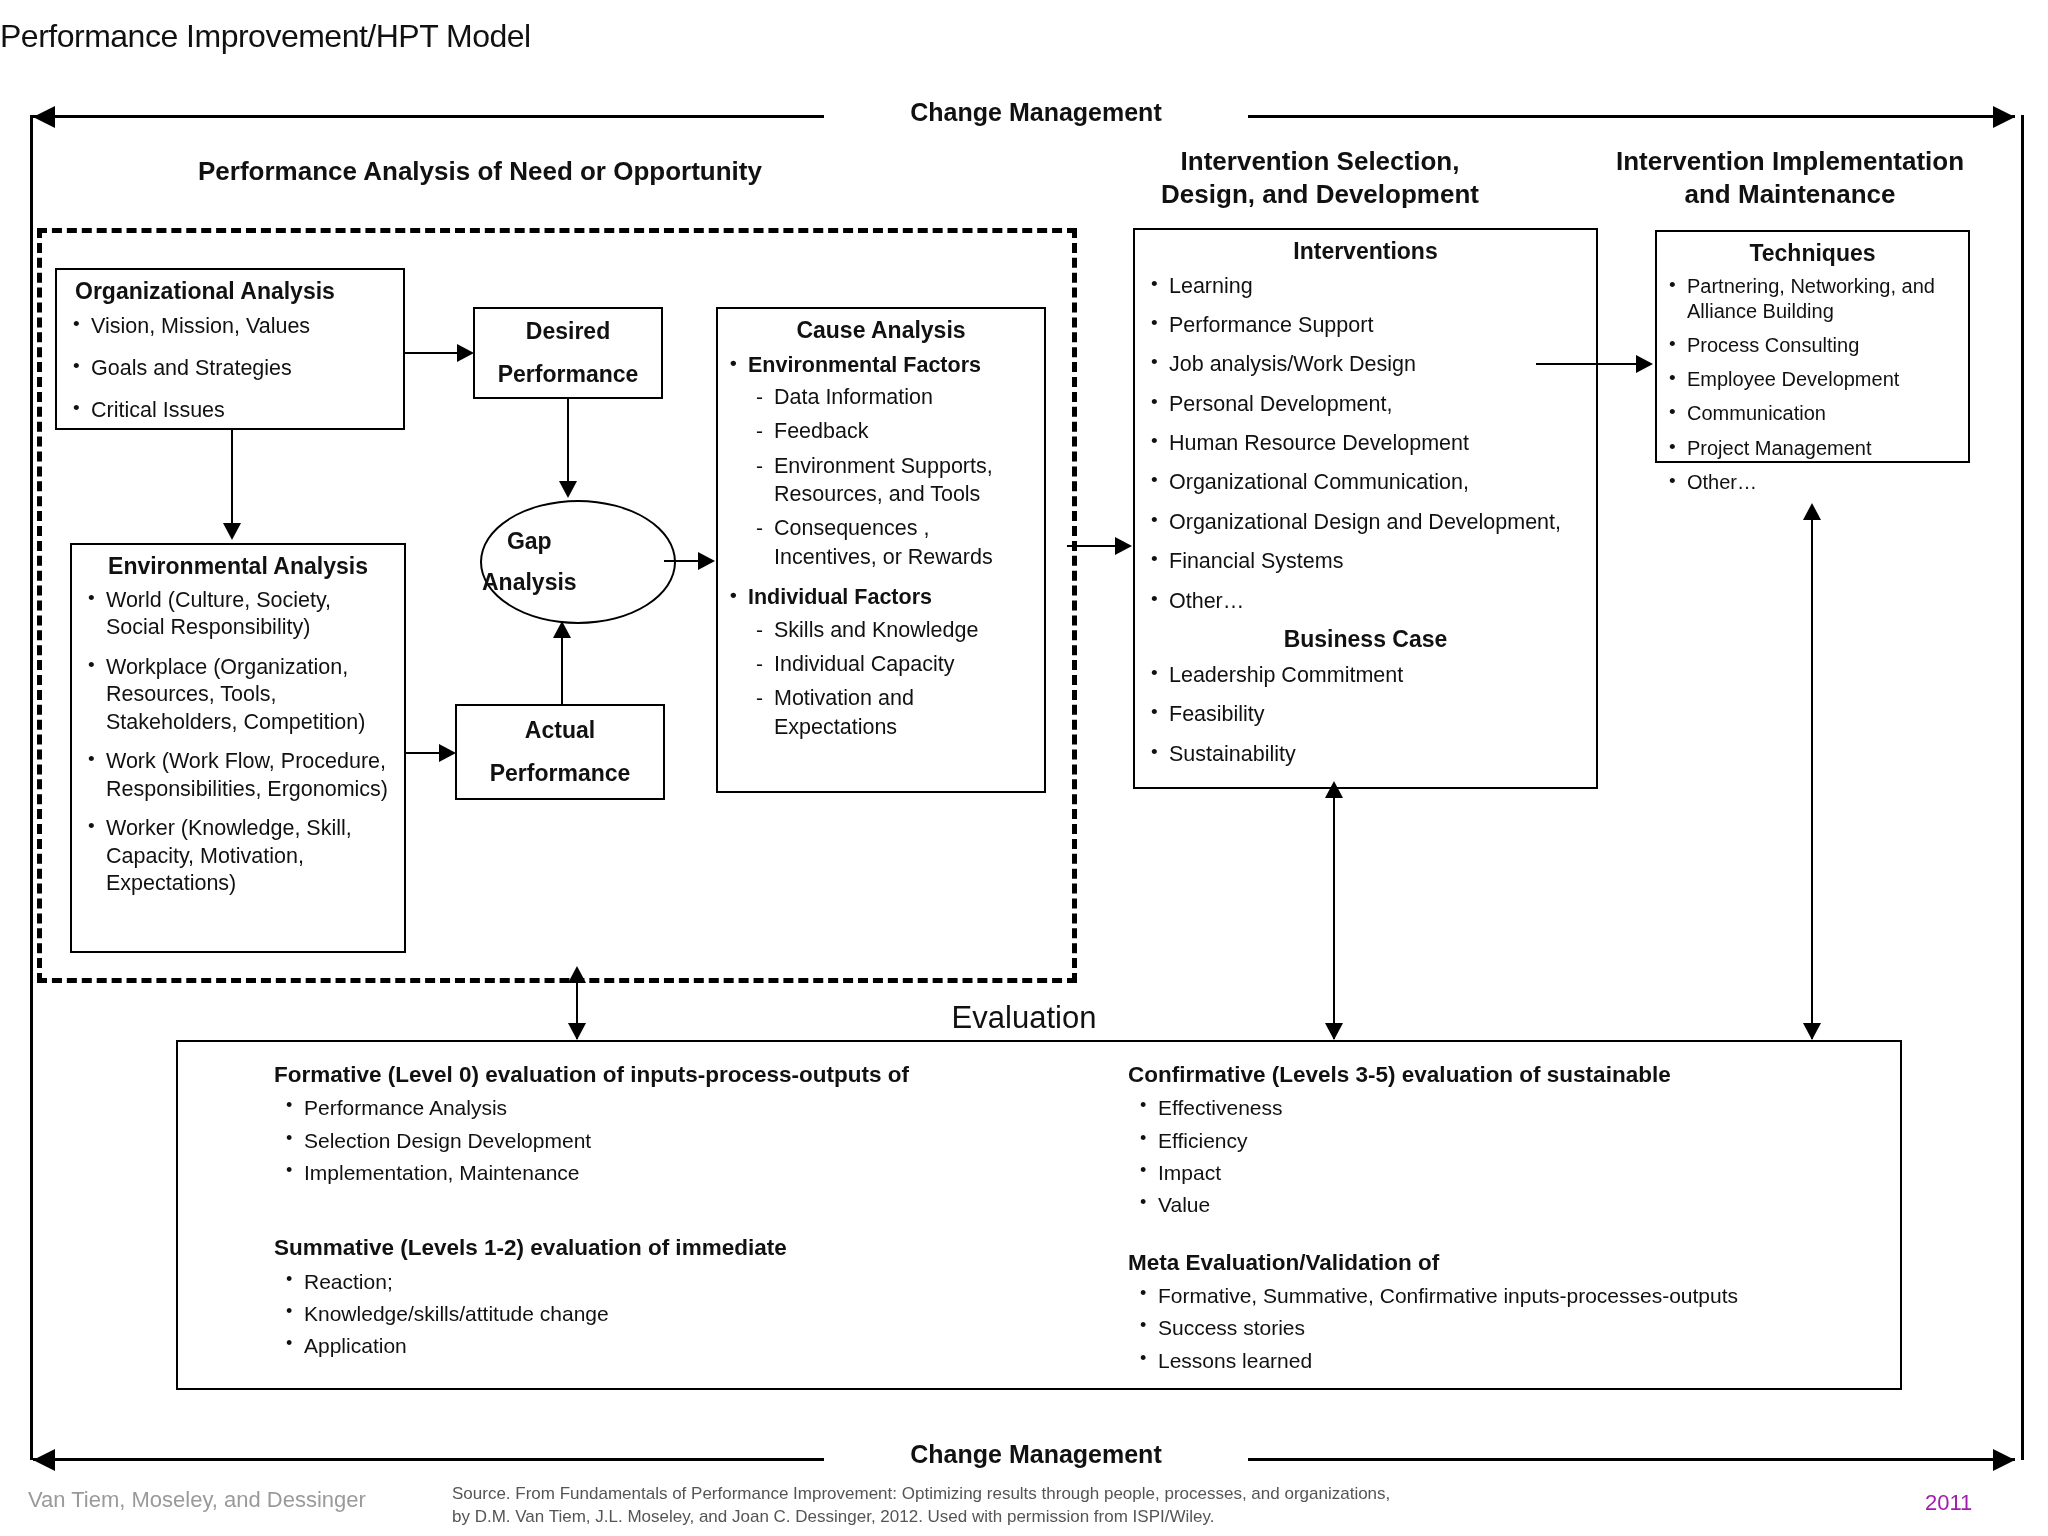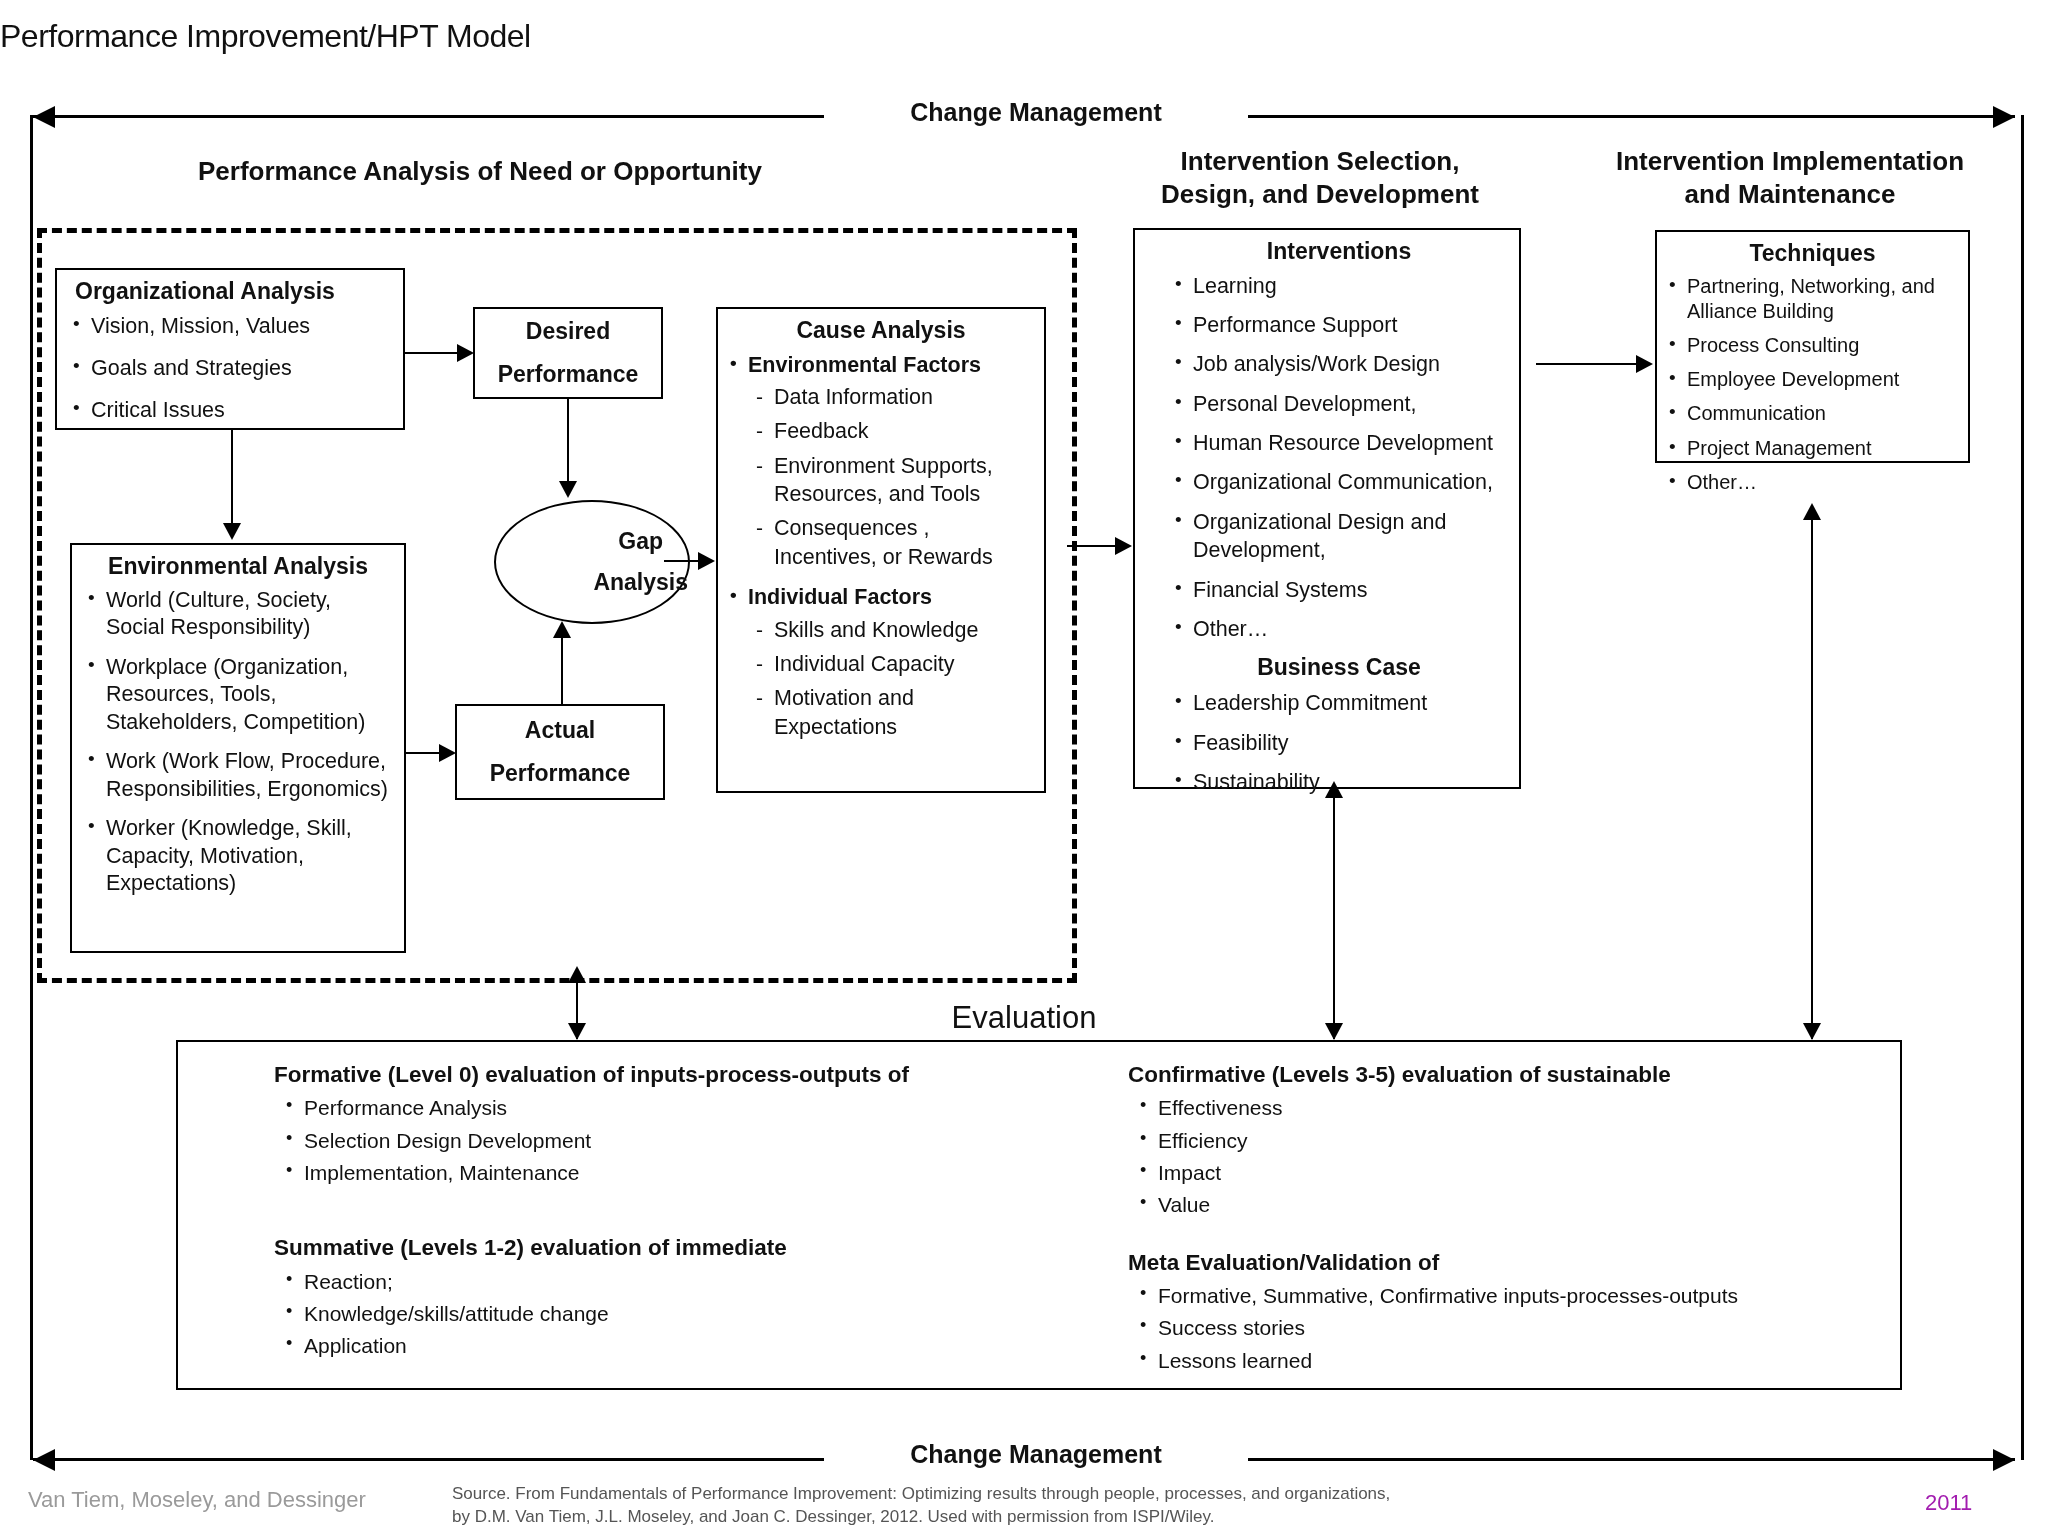--- a/index.html
+++ b/index.html
@@ -67,32 +67,32 @@
   #box-env ul.bl li{margin-bottom:12px;line-height:1.28;}
 
   
   .perf{display:flex;align-items:center;justify-content:center;height:100%;}
   .perf-inner{text-align:center;font-size:23px;font-weight:bold;line-height:1.85;}
   #box-desired{left:473px;top:307px;width:190px;height:92px;}
   #box-actual{left:455px;top:704px;width:210px;height:96px;}
 
   
   #gap{
-    position:absolute;left:494px;top:500px;width:192px;height:120px;
+    position:absolute;left:480px;top:500px;width:192px;height:120px;
     border:2px solid #000;border-radius:50%;background:#fff;
-    display:flex;align-items:center;justify-content:flex-end;
+    display:flex;align-items:center;justify-content:flex-start;
   }
   #gap .inner{text-align:center;font-size:23px;font-weight:bold;line-height:1.8;}
 
   
   #box-cause{left:716px;top:307px;width:330px;height:486px;}
   #box-cause ul.bl{padding-left:12px;}
 
   
-  #box-int{left:1133px;top:228px;width:388px;height:561px;padding-left:24px;}
+  #box-int{left:1133px;top:228px;width:465px;height:561px;}
   #box-int ul.bl li{margin-bottom:11px;}
   .bc-title{font-size:23px;font-weight:bold;text-align:center;margin:6px 0 8px 0;}
 
   
   #box-tech{left:1655px;top:230px;width:315px;height:233px;}
   #box-tech ul.bl{padding:0 8px 0 12px;}
   #box-tech ul.bl li{font-size:20px;margin-bottom:9px;line-height:1.26;}
 
   
   #eval-label{position:absolute;left:824px;top:1000px;width:400px;text-align:center;font-size:31px;font-weight:normal;}

